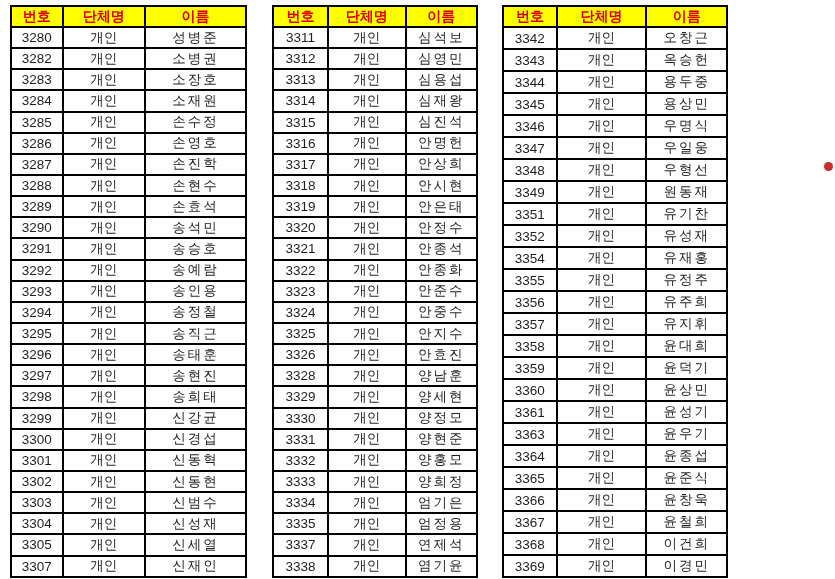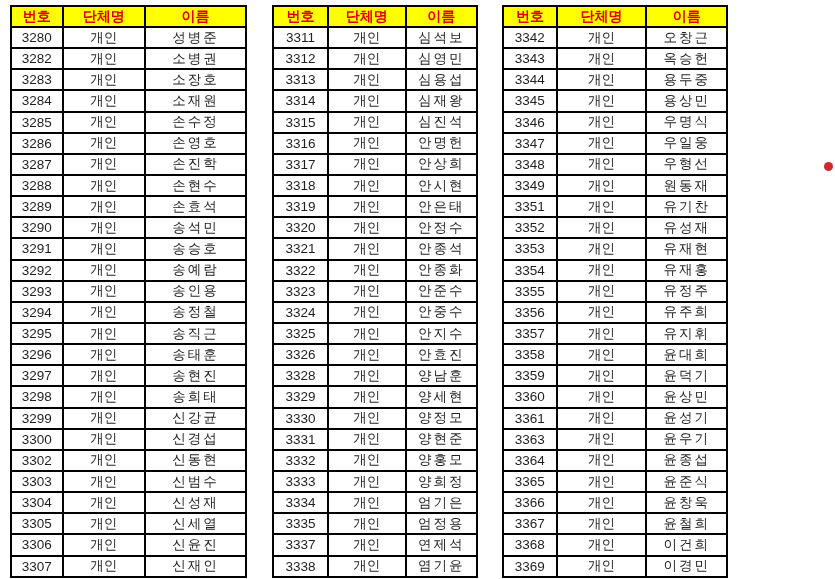--- a/index.html
+++ b/index.html
@@ -183,43 +183,43 @@
           <td>3299</td>
           <td>개인</td>
           <td class="name-cell">신강균</td>
         </tr>
         <tr>
           <td>3300</td>
           <td>개인</td>
           <td class="name-cell">신경섭</td>
         </tr>
         <tr>
+          <td>3301</td>
+          <td>개인</td>
+          <td class="name-cell">신동혁</td>
+        </tr>
+        <tr>
           <td>3302</td>
           <td>개인</td>
           <td class="name-cell">신동현</td>
         </tr>
         <tr>
           <td>3303</td>
           <td>개인</td>
           <td class="name-cell">신범수</td>
         </tr>
         <tr>
           <td>3304</td>
           <td>개인</td>
           <td class="name-cell">신성재</td>
         </tr>
         <tr>
           <td>3305</td>
           <td>개인</td>
           <td class="name-cell">신세열</td>
-        </tr>
-        <tr>
-          <td>3306</td>
-          <td>개인</td>
-          <td class="name-cell">신윤진</td>
         </tr>
         <tr>
           <td>3307</td>
           <td>개인</td>
           <td class="name-cell">신재인</td>
         </tr>
       </tbody>
   </table>
 
   <table class="roster" id="table-1">
@@ -427,25 +427,20 @@
           <td>3351</td>
           <td>개인</td>
           <td class="name-cell">유기찬</td>
         </tr>
         <tr>
           <td>3352</td>
           <td>개인</td>
           <td class="name-cell">유성재</td>
         </tr>
         <tr>
-          <td>3353</td>
-          <td>개인</td>
-          <td class="name-cell">유재현</td>
-        </tr>
-        <tr>
           <td>3354</td>
           <td>개인</td>
           <td class="name-cell">유재홍</td>
         </tr>
         <tr>
           <td>3355</td>
           <td>개인</td>
           <td class="name-cell">유정주</td>
         </tr>
         <tr>

